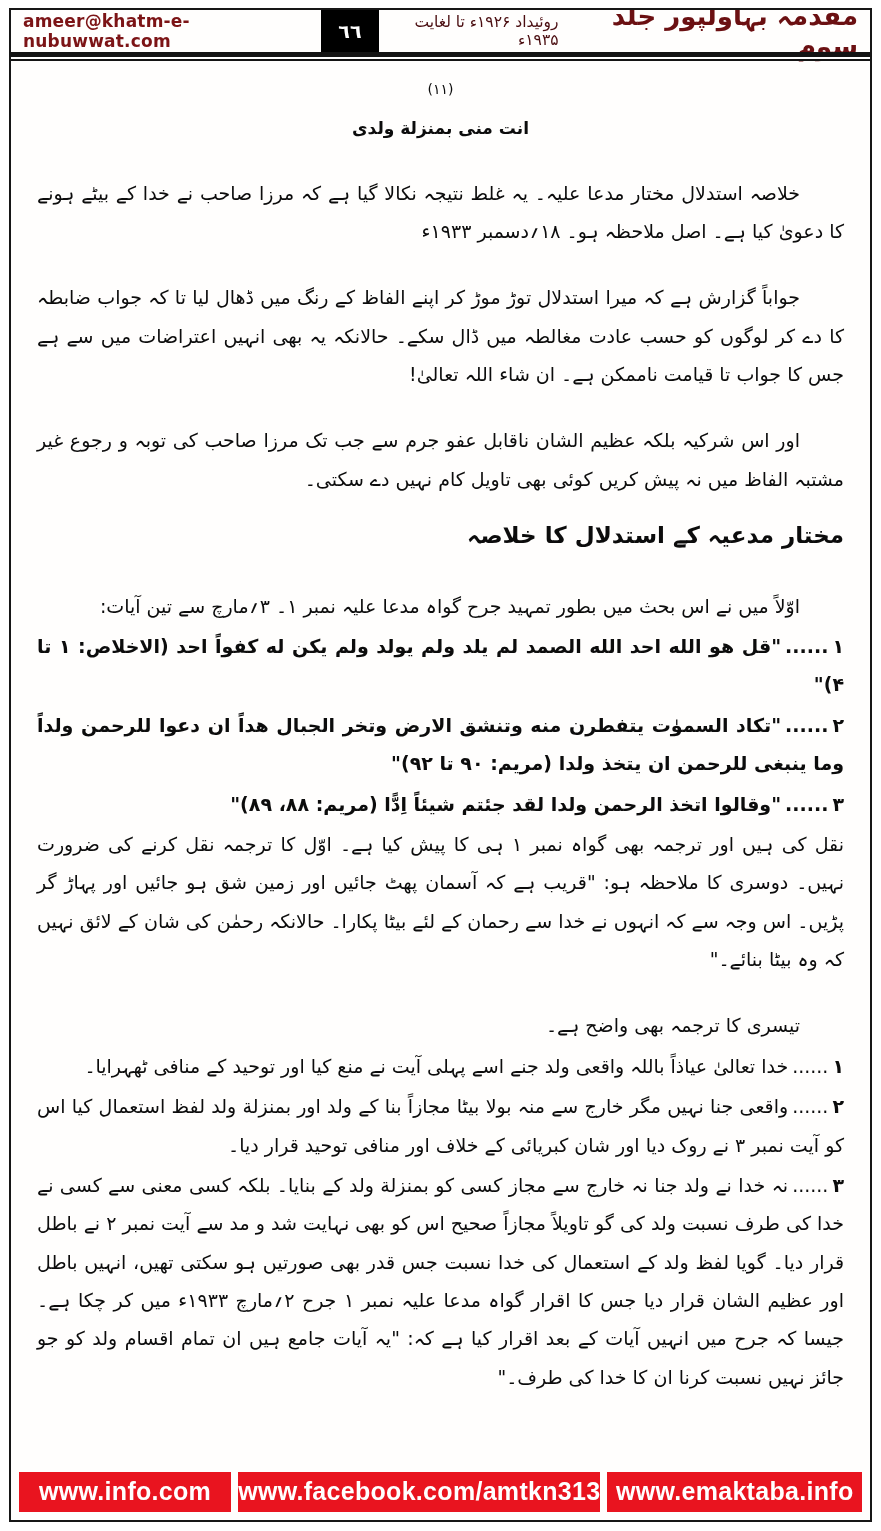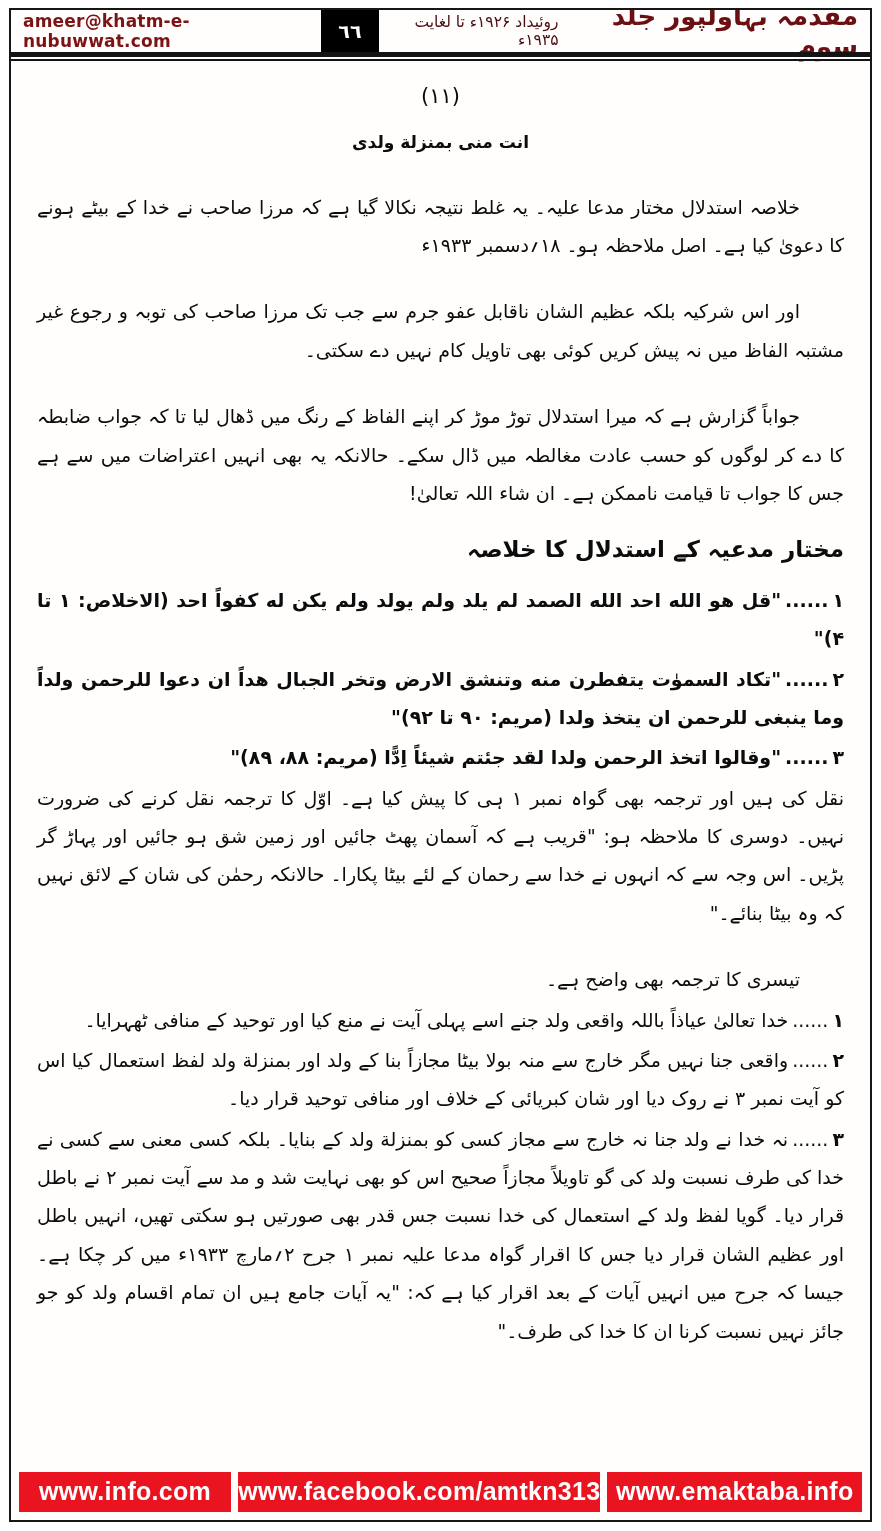--- a/index.html
+++ b/index.html
@@ -34,21 +34,21 @@
   }
 
   
   .content {
     flex: 1; overflow: hidden;
     direction: rtl; text-align: justify;
     padding: 10px 26px 0;
     font-size: 19px; line-height: 2.02; color: #0c0c0c;
   }
   .center { text-align: center; }
-  .sec-num { font-size: 21px; margin: 4px 0 8px; }
+  .sec-num { font-size: 14px; margin: 4px 0 8px; }
   .main-title { font-size: 17px; font-weight: bold; margin: 4px 0 16px; }
   .sub-heading { font-size: 23px; font-weight: bold; margin: 14px 0 8px; text-align: right; }
   .para { margin: 2px 0; }
   .indent { text-indent: 44px; margin-top: 28px; }
   .verse { font-weight: bold; margin: 2px 0; }
   .list-row { margin: 2px 0; }
   .marker { font-weight: bold; }
   .dots { letter-spacing: 1.5px; padding: 0 4px; }
 
   
@@ -79,26 +79,27 @@
     <div class="header-rule"></div>
 
     <main class="content">
 
       <div class="center sec-num">(۱۱)</div>
 
       <div class="center main-title">انت منی بمنزلة ولدی</div>
 
       <p class="para indent">خلاصہ استدلال مختار مدعا علیہ۔ یہ غلط نتیجہ نکالا گیا ہے کہ مرزا صاحب نے خدا کے بیٹے ہونے کا دعویٰ کیا ہے۔ اصل ملاحظہ ہو۔ ۱۸؍دسمبر ۱۹۳۳ء</p>
 
+      <p class="para indent">جواباً گزارش ہے کہ میرا استدلال توڑ موڑ کر اپنے الفاظ کے رنگ میں ڈھال لیا تا کہ جواب ضابطہ کا دے کر لوگوں کو حسب عادت مغالطہ میں ڈال سکے۔ حالانکہ یہ بھی انہیں اعتراضات میں سے ہے جس کا جواب تا قیامت ناممکن ہے۔ ان شاء اللہ تعالیٰ!</p>
+
       <p class="para indent">اور اس شرکیہ بلکہ عظیم الشان ناقابل عفو جرم سے جب تک مرزا صاحب کی توبہ و رجوع غیر مشتبہ الفاظ میں نہ پیش کریں کوئی بھی تاویل کام نہیں دے سکتی۔</p>
-
-      <p class="para indent">جواباً گزارش ہے کہ میرا استدلال توڑ موڑ کر اپنے الفاظ کے رنگ میں ڈھال لیا تا کہ جواب ضابطہ کا دے کر لوگوں کو حسب عادت مغالطہ میں ڈال سکے۔ حالانکہ یہ بھی انہیں اعتراضات میں سے ہے جس کا جواب تا قیامت ناممکن ہے۔ ان شاء اللہ تعالیٰ!</p>
 
       <h2 class="sub-heading">مختار مدعیہ کے استدلال کا خلاصہ</h2>
 
+      <p class="para indent">اوّلاً میں نے اس بحث میں بطور تمہید جرح گواہ مدعا علیہ نمبر ۱۔ ۳؍مارچ سے تین آیات:</p>
 
       <div class="list-row verse">
         <span class="marker">۱</span><span class="dots">......</span><span>"قل هو الله احد الله الصمد لم یلد ولم یولد ولم یکن له کفواً احد (الاخلاص: ۱ تا ۴)"</span>
       </div>
       <div class="list-row verse">
         <span class="marker">۲</span><span class="dots">......</span><span>"تکاد السموٰت یتفطرن منه وتنشق الارض وتخر الجبال هداً ان دعوا للرحمن ولداً وما ینبغی للرحمن ان یتخذ ولدا (مریم: ۹۰ تا ۹۲)"</span>
       </div>
       <div class="list-row verse">
         <span class="marker">۳</span><span class="dots">......</span><span>"وقالوا اتخذ الرحمن ولدا لقد جئتم شیئاً اِدًّا (مریم: ۸۸، ۸۹)"</span>
       </div>

